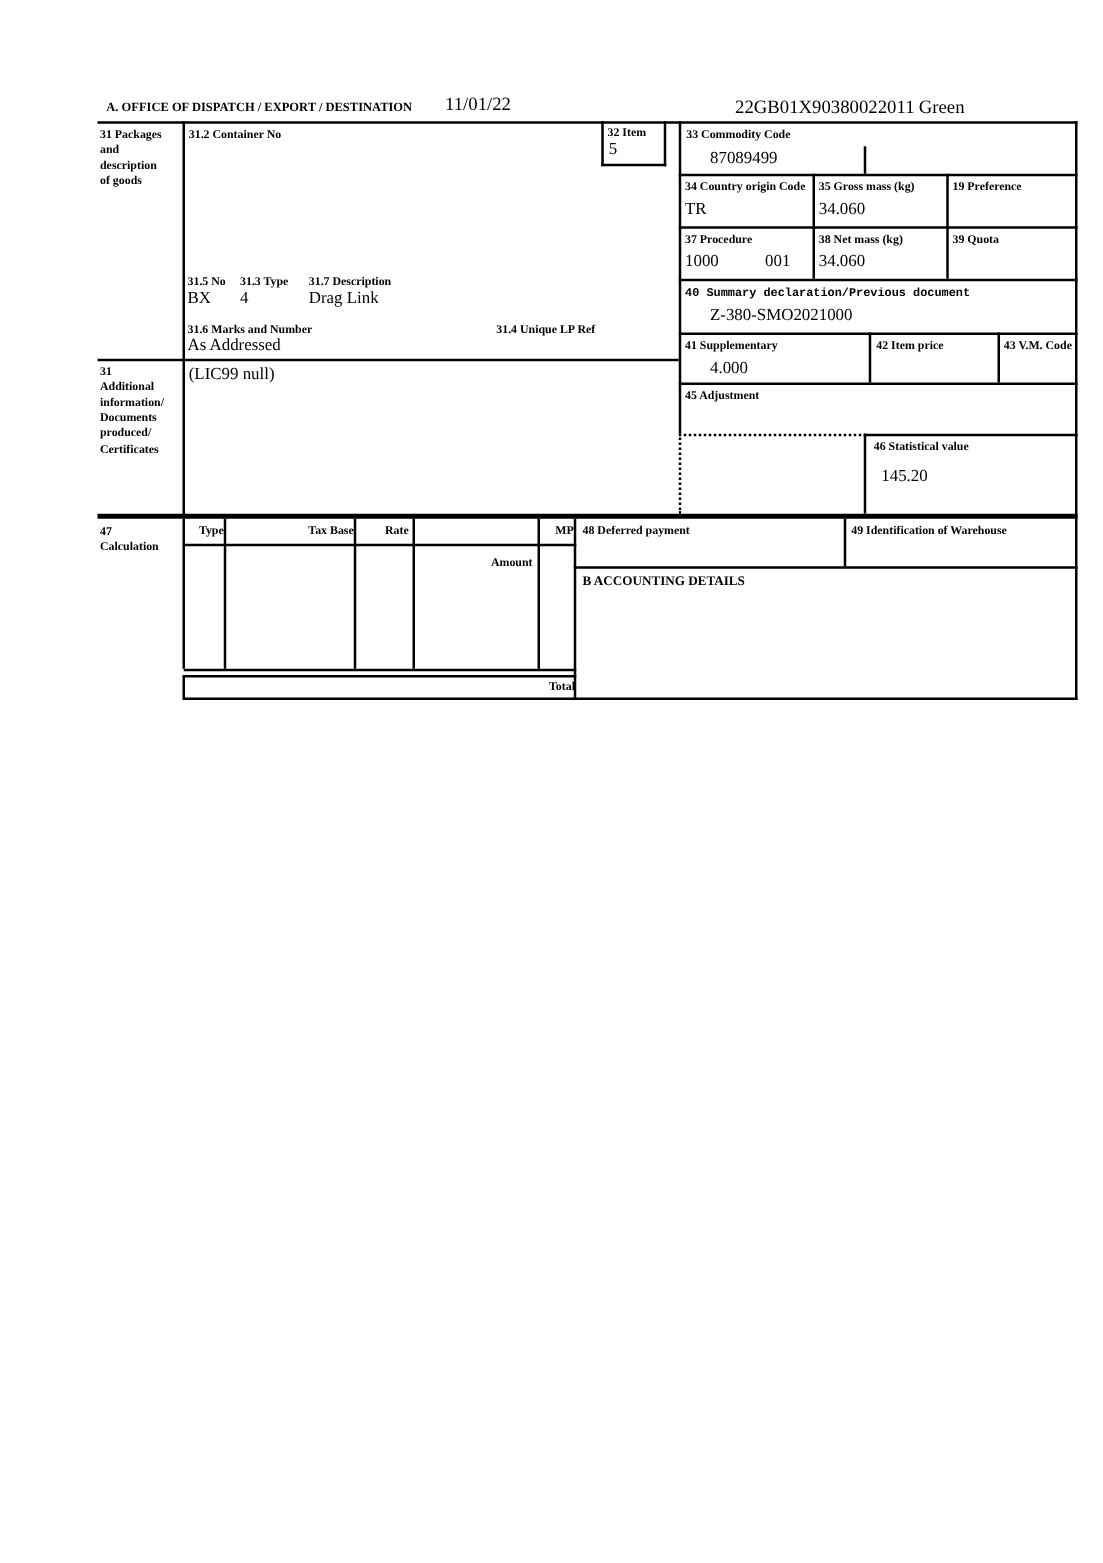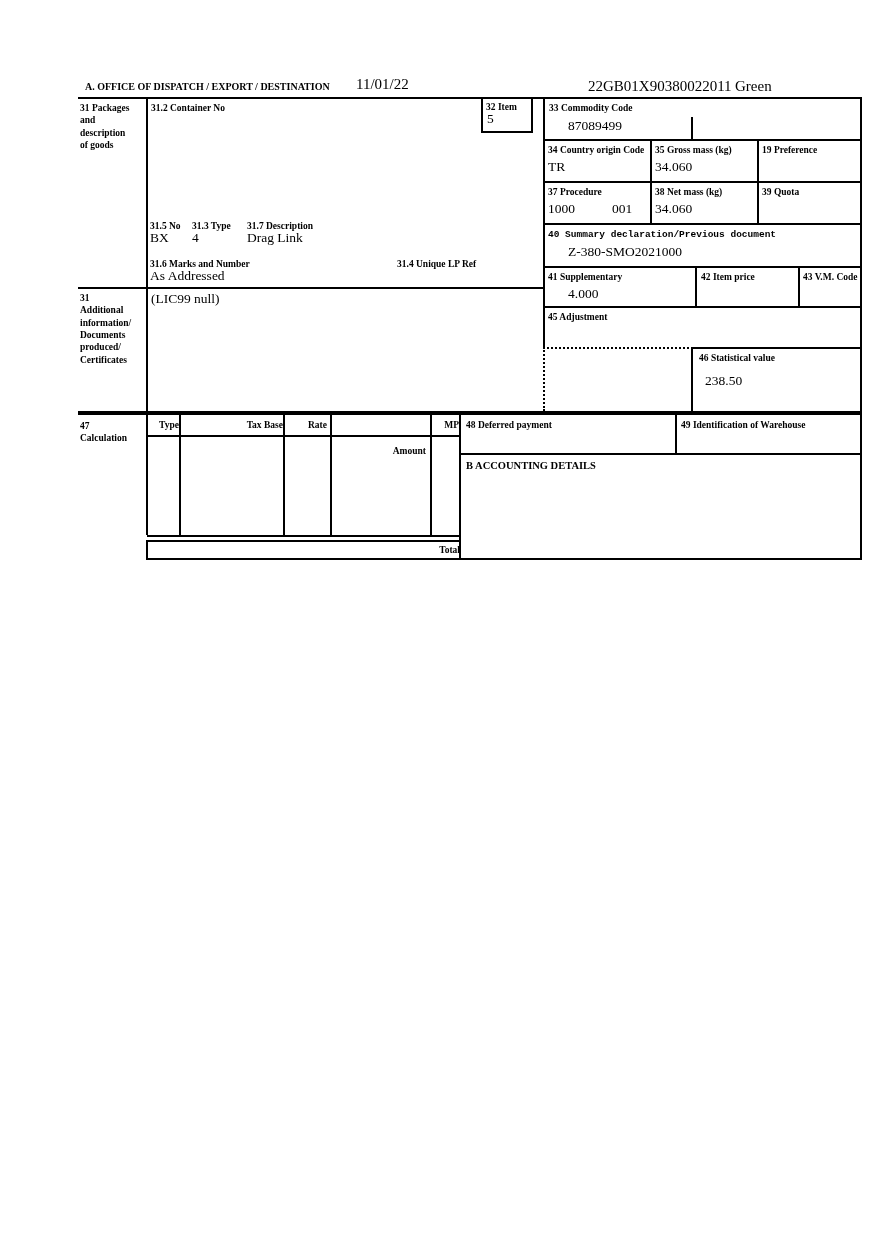--- a/index.html
+++ b/index.html
@@ -116,21 +116,21 @@
 Additional
 information/
 Documents
 produced/
 Certificates</div>
   <div class="val" style="left:151px;top:292px;">(LIC99 null)</div>
 
   <div class="lbl" style="left:548px;top:311px;">45 Adjustment</div>
   <div class="val" style="left:568px;top:327px;"></div>
   <div class="lbl" style="left:699px;top:352px;">46 Statistical value</div>
-  <div class="val" style="left:705px;top:374px;">238.50</div>
+  <div class="val" style="left:705px;top:374px;">145.20</div>
 
   <div class="lbl pre" style="left:80px;top:420px;">47
 Calculation</div>
   <div class="lbl c" style="left:148px;top:419px;width:31px;">Type</div>
   <div class="lbl c" style="left:181px;top:419px;width:102px;">Tax Base</div>
   <div class="lbl r" style="left:285px;top:419px;width:42px;">Rate</div>
   <div class="lbl r" style="left:332px;top:419px;width:94px;margin-top:26px;">Amount</div>
   <div class="lbl c" style="left:432px;top:419px;width:27px;">MP</div>
   <div class="lbl c" style="left:147px;top:544px;width:313px;">Total</div>
 

